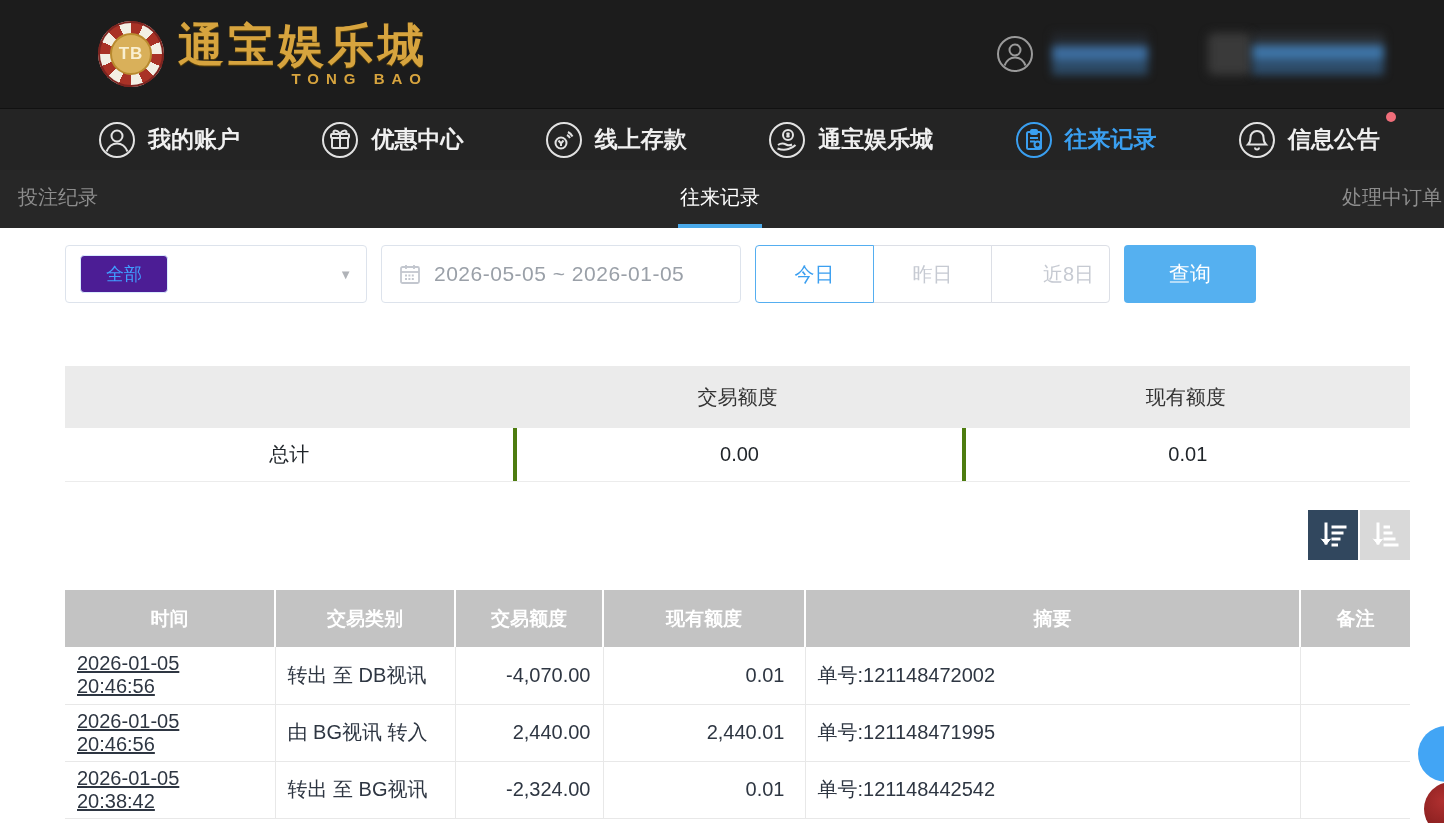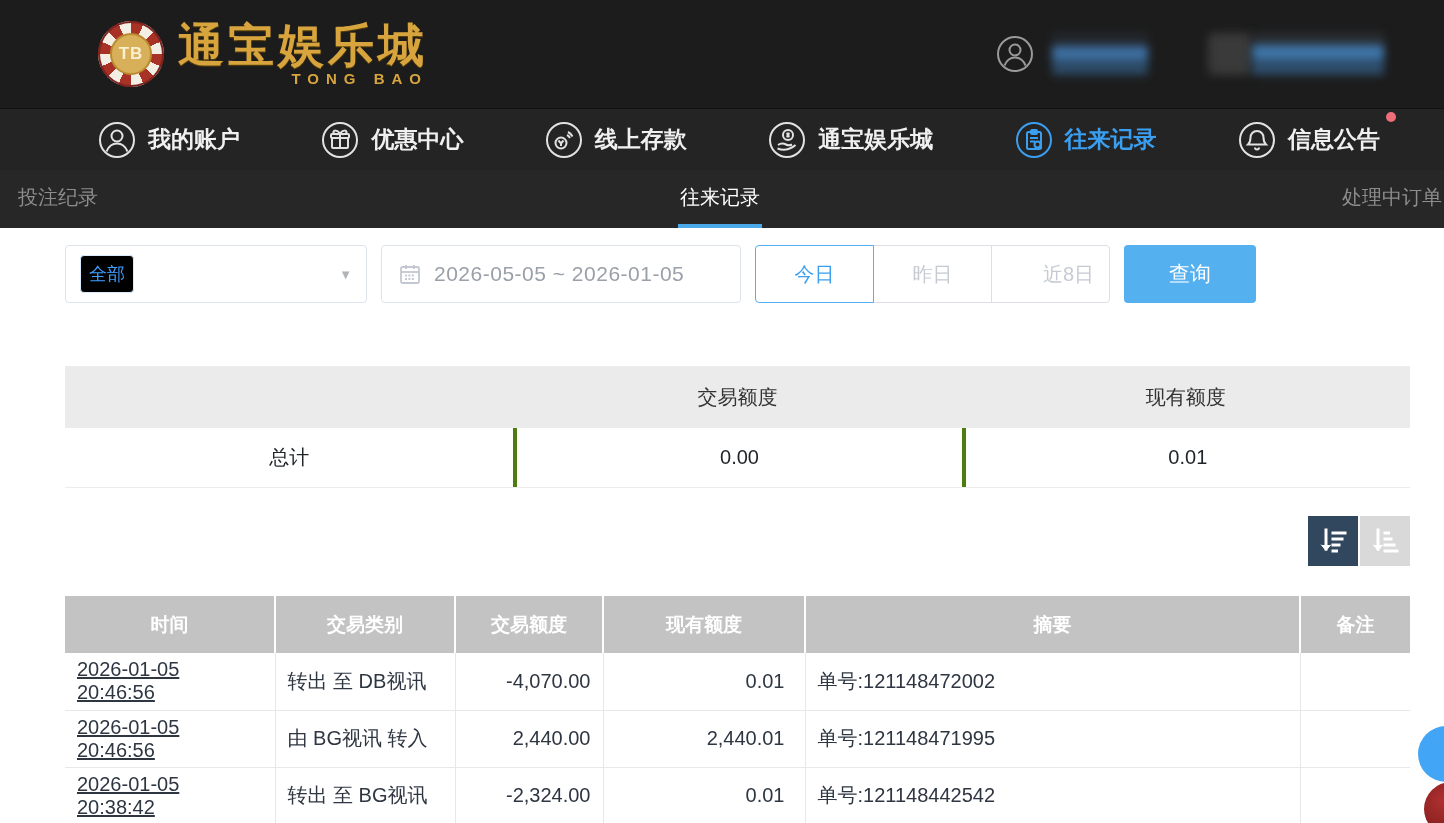--- a/index.html
+++ b/index.html
@@ -48,43 +48,43 @@
   .subtabs { height:58px; background:#272727; display:flex; align-items:stretch;
     justify-content:space-between; gap:70px;padding-left:16px; }
   .subtab { display:flex; align-items:center; font-size:20px; color:#8d8d8d;
     cursor:pointer; border-bottom:4px solid transparent; padding:0 2px; }
   .subtab.active { color:#fff; border-bottom-color:#4aa9e9; }
 
   
   .filters { display:flex; align-items:center; margin:17px 0 0 65px; gap:14px; }
   .select-box { width:302px; height:58px; border:1px solid #dde3ec; border-radius:4px;
     display:flex; align-items:center; padding:0 14px; background:#fff; cursor:pointer; }
-  .tag { background:#000000; border:1px solid #d9ecff; color:#409eff; font-size:18px;
-    border-radius:4px; padding:6px 8px; }
+  .tag { background:#4c1d95; border:1px solid #d9ecff; color:#409eff; font-size:18px;
+    border-radius:4px; padding:6px 25px; }
   .caret { margin-left:auto; color:#b0b3b8; font-size:13px; }
   .date-box { width:360px; height:58px; border:1px solid #dde3ec; border-radius:4px;
     display:flex; align-items:center; gap:12px; padding:0 16px; background:#fff;
     cursor:pointer; }
   .cal-icon { width:24px; height:24px; color:#c3c7cf; flex:none; }
   .date-text { font-size:21px; color:#9aa0a8; letter-spacing:0.5px; }
   .seg { display:flex; }
   .seg .seg-btn { width:119px; height:58px; background:#fff; border:1px solid #dcdfe6;
     color:#c6cad2; font-size:20px; margin-left:-1px; cursor:pointer; position:relative;
     font-family:inherit; }
   .seg .seg-btn:first-child { border-radius:4px 0 0 4px; margin-left:0; }
   .seg .seg-btn:last-child { border-radius:0 4px 4px 0;padding-left:36px; }
   .seg .seg-btn.active { border-color:#55aef0; color:#3b9ff0; z-index:2; }
   .search-btn { width:132px; height:58px; background:#55b0f0; border:none;
     border-radius:4px; color:#fff; font-size:21px; cursor:pointer; font-family:inherit; }
 
   
   .summary { width:1345px; margin:63px 0 0 65px; font-size:20px; }
   .summary .srow { display:grid; grid-template-columns:1fr 1fr 1fr; }
   .summary .shead { background:#ebebeb; color:#333; height:62px; }
-  .summary .sbody { background:#fff; color:#1f2429; height:60px;
+  .summary .sbody { background:#fff; color:#1f2429; height:54px;
     border-bottom:1px solid #ececec; }
   .summary .scell { display:flex; align-items:center; justify-content:center; }
   .summary .sbody .scell + .scell { border-left:4px solid #4d7c0f; }
 
   
   .sort-row { width:1345px; margin:28px 0 0 65px; display:flex;
     justify-content:flex-end; gap:2px; }
   .sort-btn { width:50px; height:50px; border:none; cursor:pointer;
     display:flex; align-items:center; justify-content:center; }
   .sort-btn.dark { background:#31475e; }

